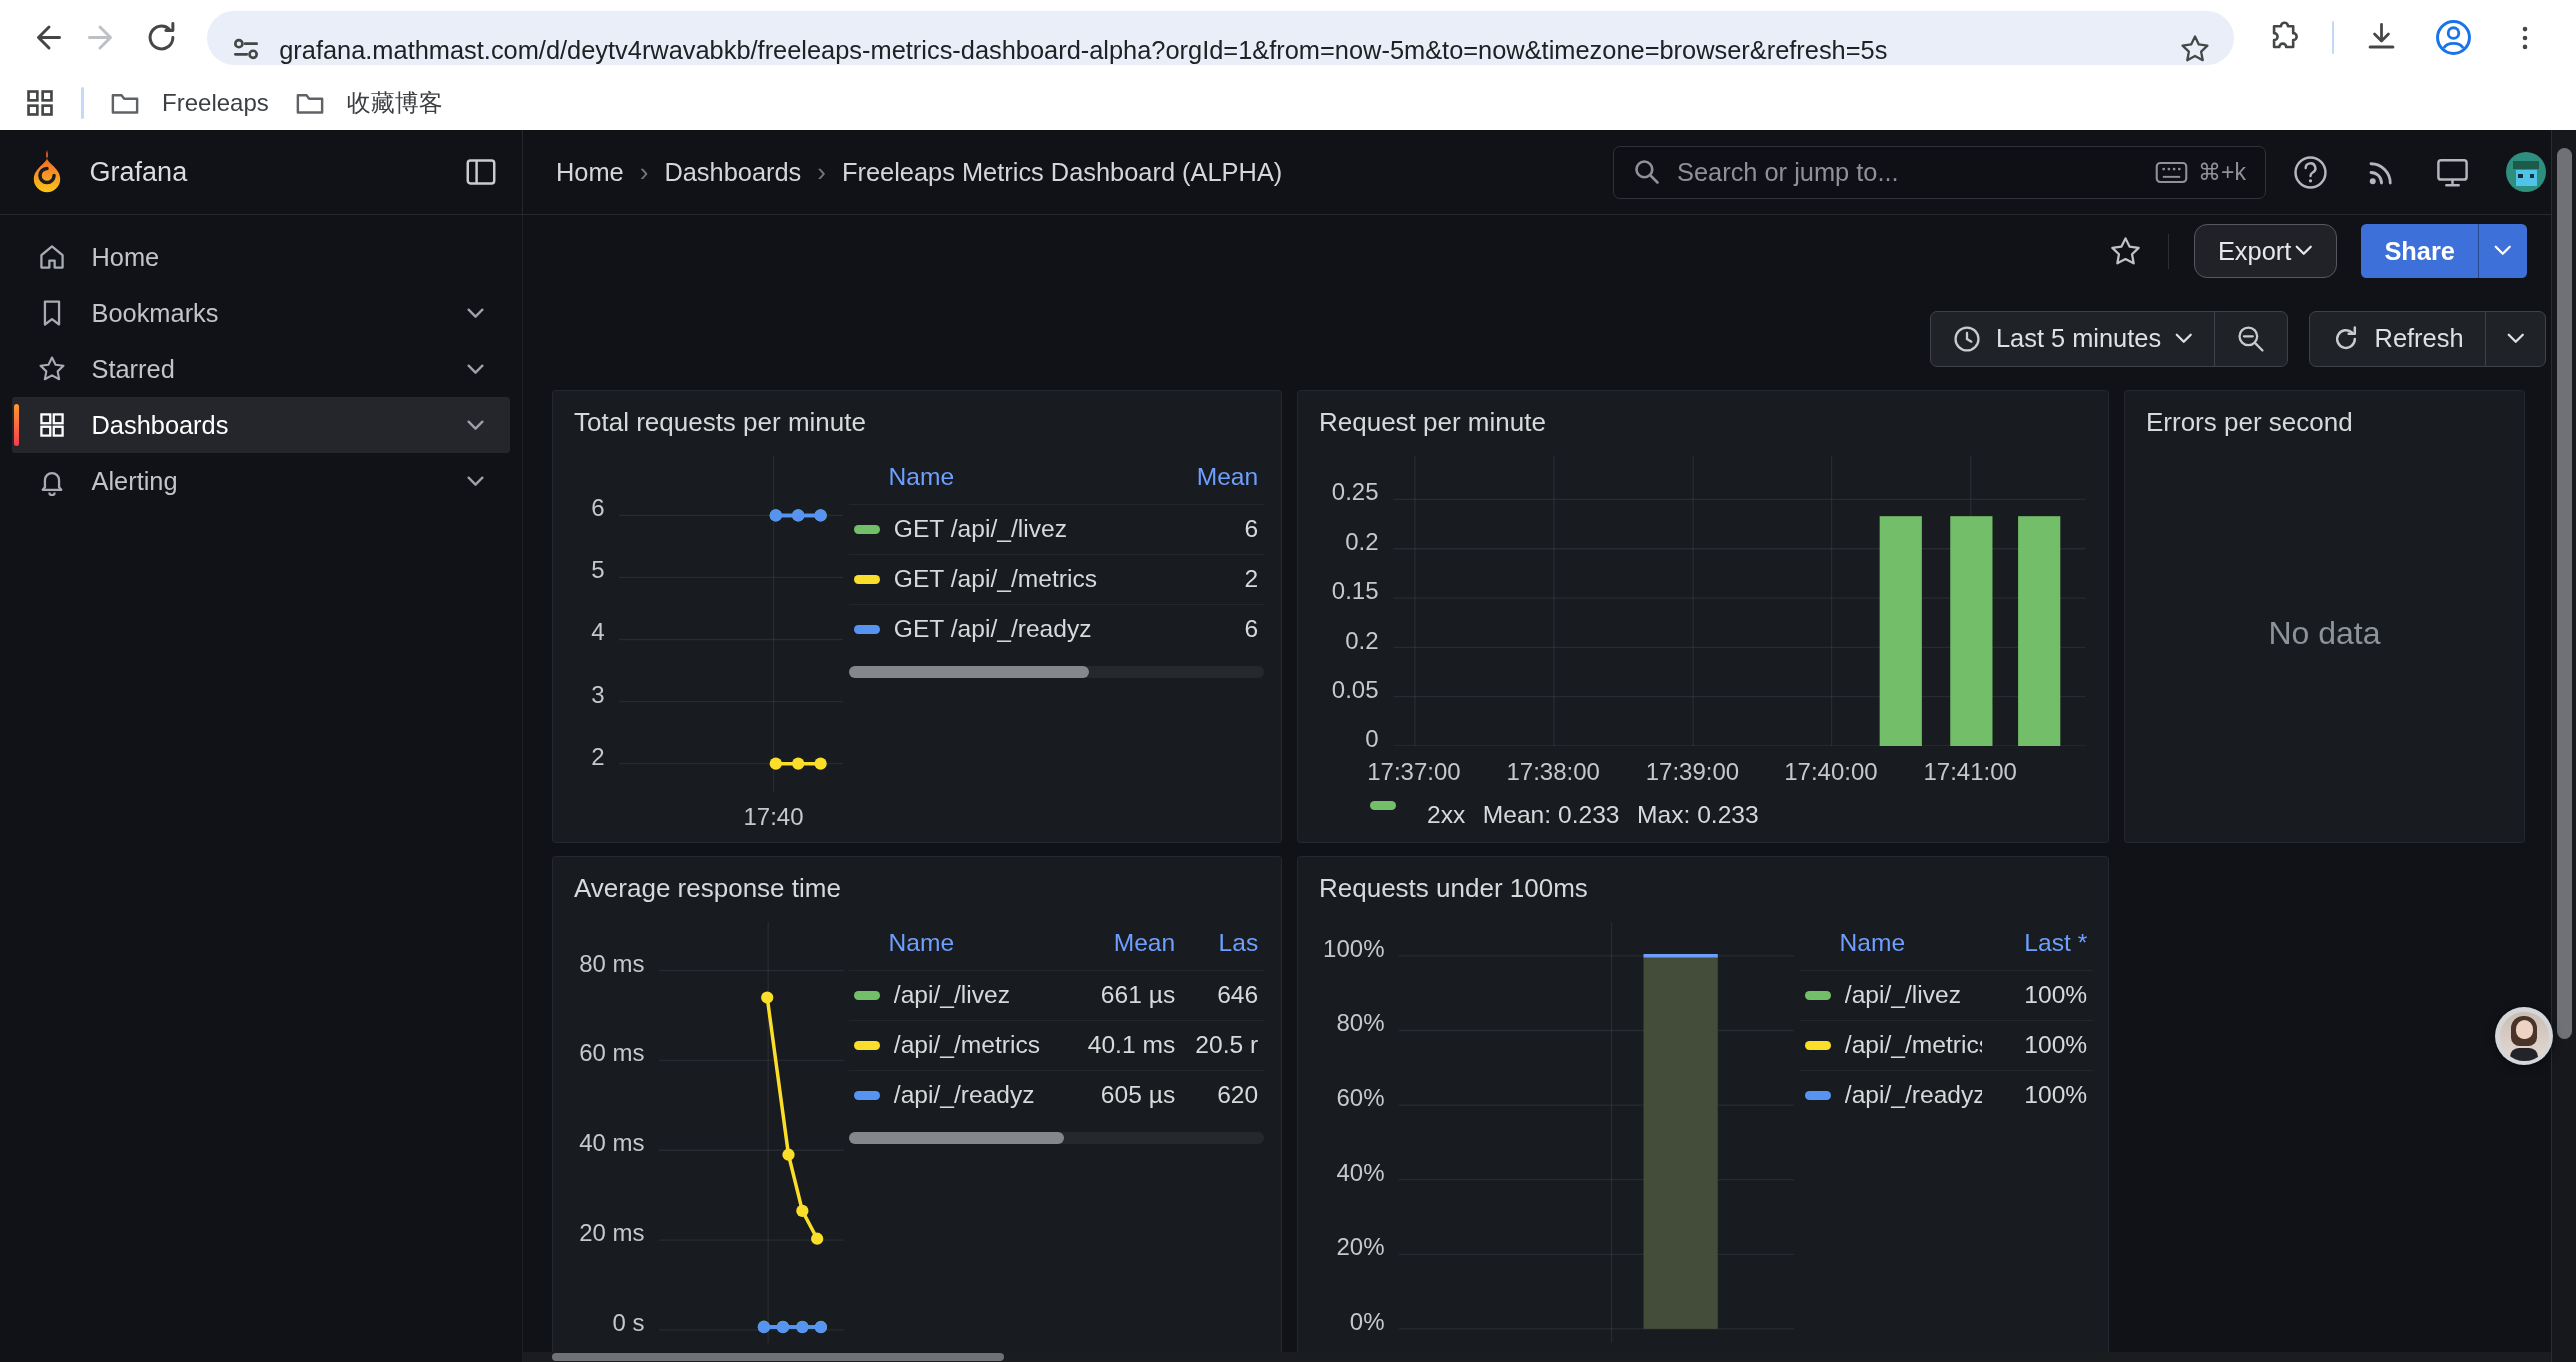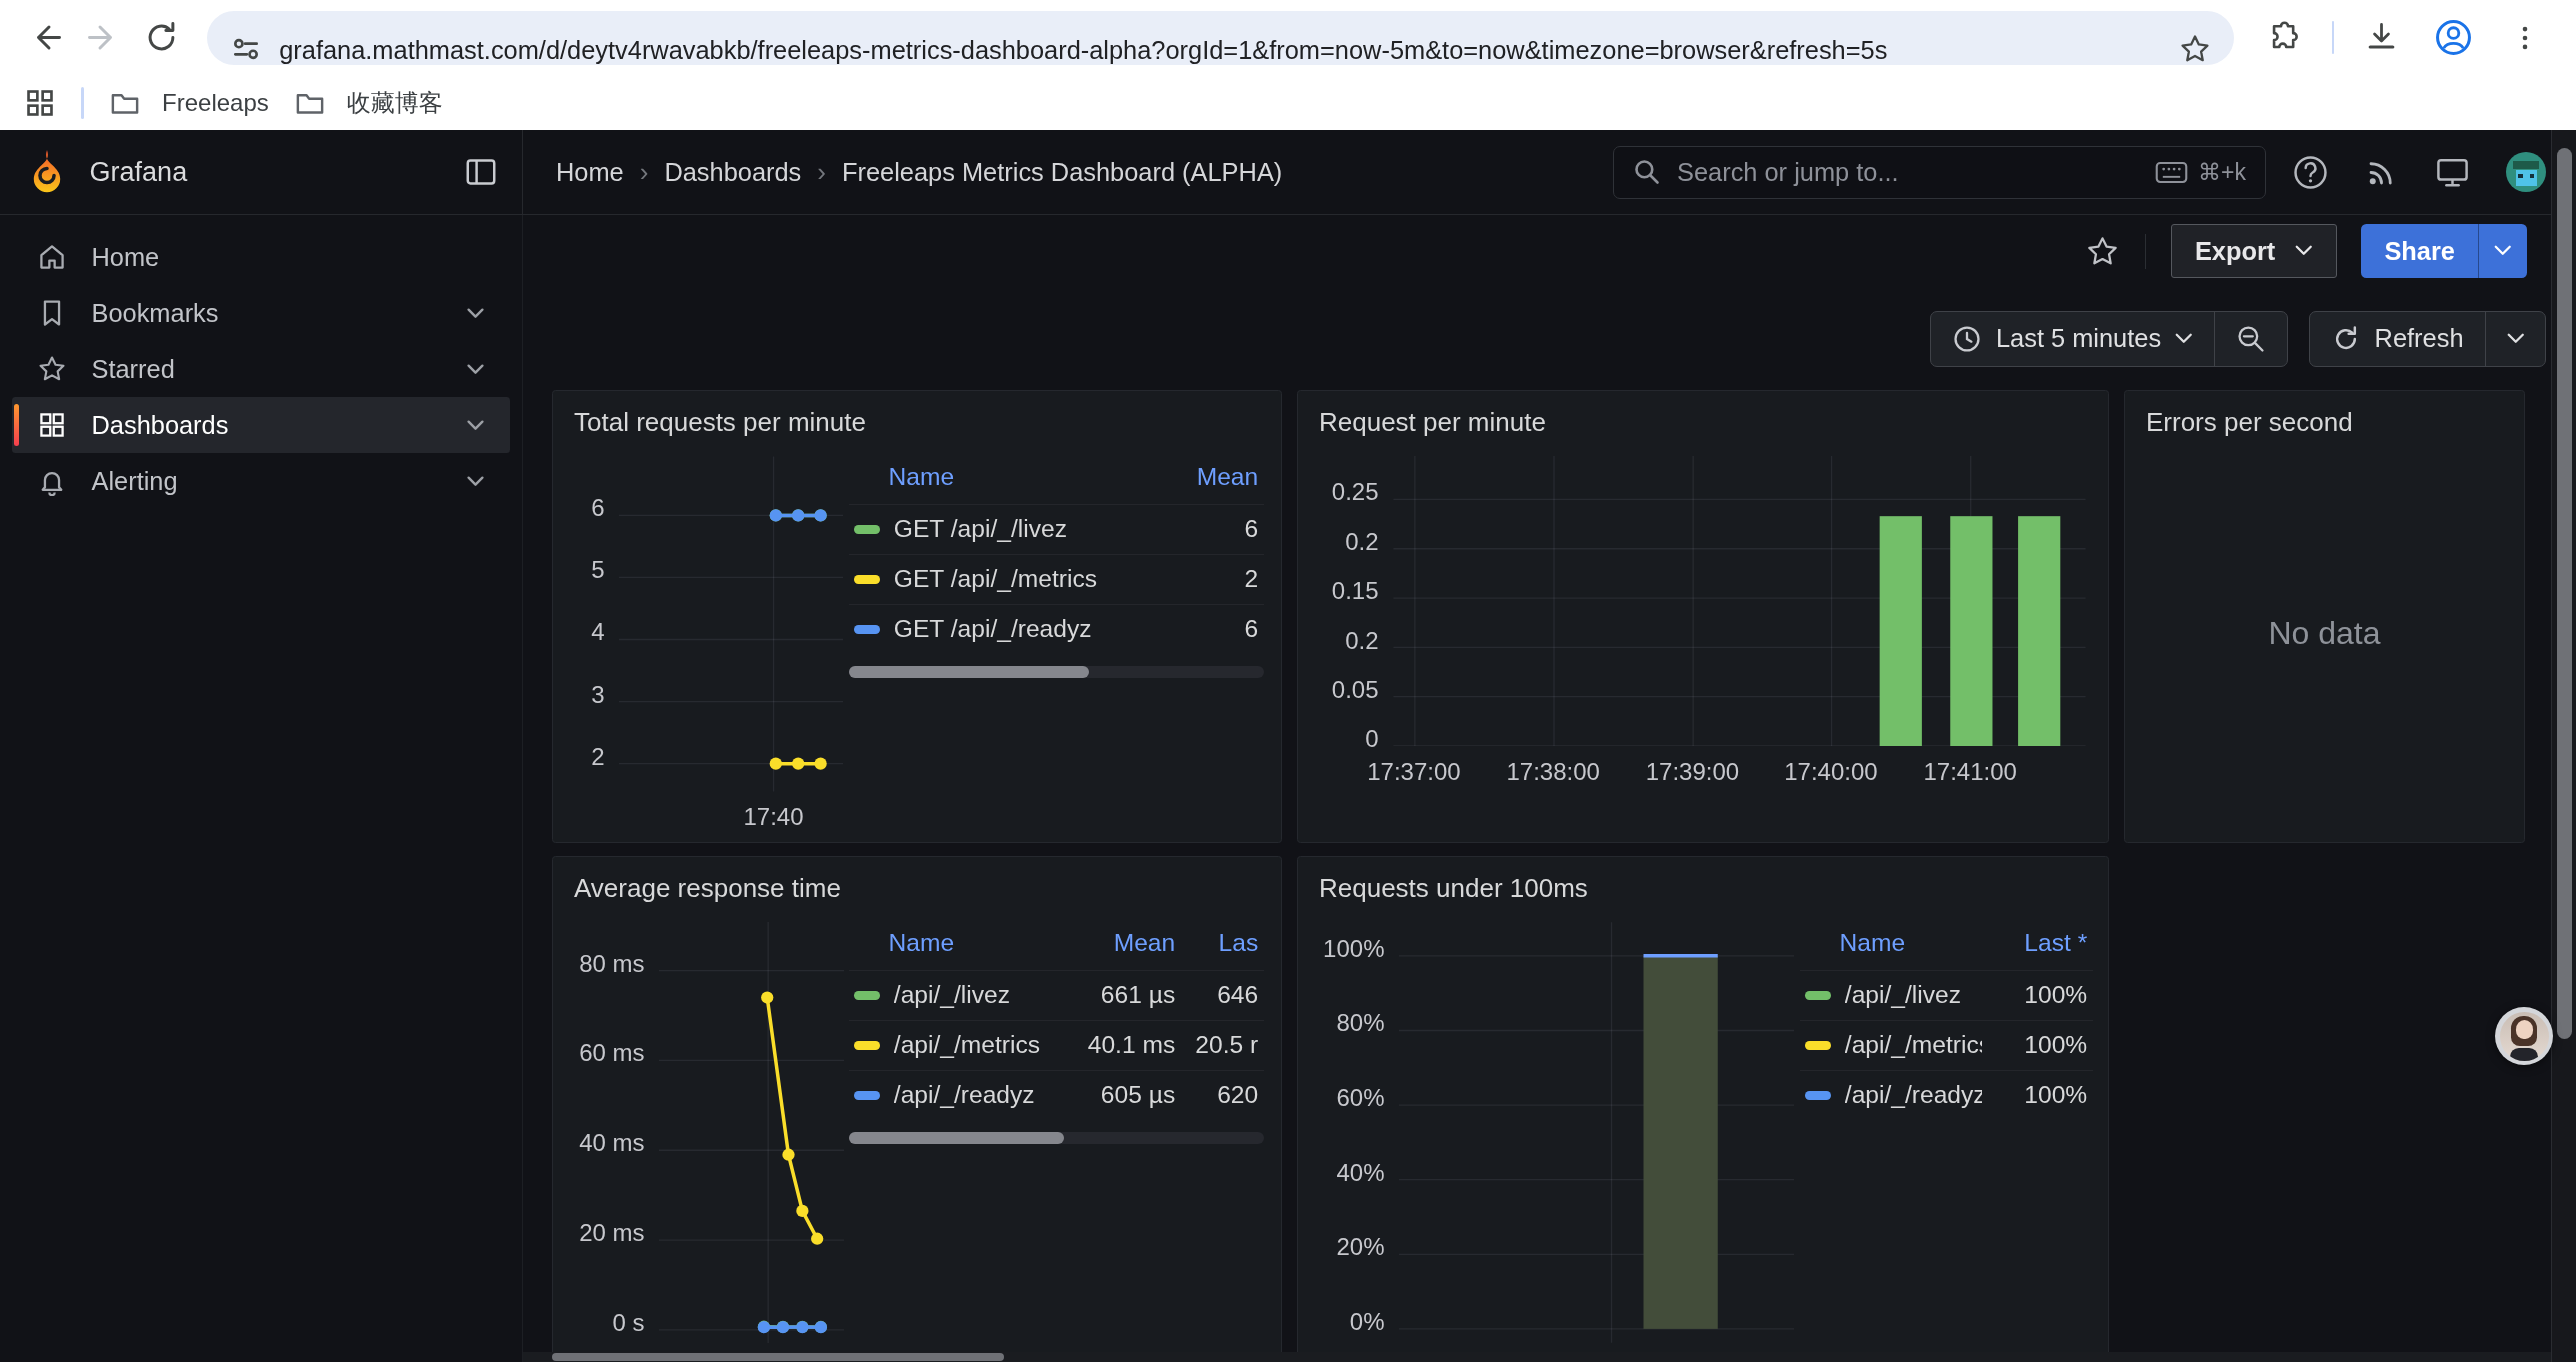--- a/index.html
+++ b/index.html
@@ -38,21 +38,21 @@
   .side-item .chev { margin-left:auto; color:#9DA0A6; }
   .side-item.active { background:#24262C; color:#FFFFFF; }
   .side-item.active::before { content:''; position:absolute; left:1.8px; top:7px; bottom:7px; width:5.3px; border-radius:2.6px; background:linear-gradient(180deg,#FF9830,#F53E4E); }
   .side-ic { width:30px; display:flex; justify-content:center; color:#A8ABB1; }
   .side-item.active .side-ic { color:#FFFFFF; }
 
   .content { position:relative; flex:1; }
   .subheader { height:72px; display:flex; align-items:center; justify-content:flex-end; gap:24.6px; padding-right:49px; }
   .sh-star { color:#C0C2C7; }
   .sh-div { width:1.8px; height:35px; background:#2B2E33; }
-  .btn-export { height:54px; display:flex; align-items:center; gap:20px; padding:0 23px; background:#202227; border:0.9px solid #55585E; border-radius:3px; color:#E8E8EA; font-size:25.4px;font-weight:bold; }
+  .btn-export { height:54px; display:flex; align-items:center; gap:4px; padding:0 23px; background:#202227; border:0.9px solid #55585E; border-radius:13px; color:#E8E8EA; font-size:25.4px; }
   .share { display:flex; height:54px; border-radius:5.3px; overflow:hidden; }
   .share-main { background:#3D71D9; color:#fff; padding:0 23px; font-size:25.4px; font-weight:600; display:flex; align-items:center; }
   .share-chev { width:49px; background:#3D71D9; border-left:0.9px solid rgba(0,0,0,.35); display:flex; align-items:center; justify-content:center; color:#fff; }
 
   .timebar { height:103px; display:flex; align-items:center; justify-content:flex-end; gap:21px; padding-right:30px; }
   .tb-group { display:flex; align-items:stretch; height:56px; background:#1F2227; border:0.9px solid #3F4248; border-radius:7px; color:#DFE0E2; font-size:25.4px; }
   .tb-sec { display:flex; align-items:center; gap:14px; padding:0 21px; }
   .tb-sec + .tb-sec { border-left:0.9px solid #3F4248; }
   .tb-ic { color:#C9CBD0; display:flex; }
 
@@ -469,21 +469,21 @@
                 </div>
                 <div class="lg-scroll">
                     <div class="lg-thumb" style="width:58%"></div>
                   </div>
               </div>
             </div>
           </div>
 
           <div class="panel">
             <div class="panel-title">Request per minute</div>
-            <div class="panel-body" style="flex-direction:row">
+            <div class="panel-body" style="flex-direction:column">
               <div class="chart c2">
                 <div class="ylabels">
                     <div class="yt" style="top: 43px;">0.25</div>
                     <div class="yt" style="top: 93px;">0.2</div>
                     <div class="yt" style="top: 142px;">0.15</div>
                     <div class="yt" style="top: 192px;">0.2</div>
                     <div class="yt" style="top: 241px;">0.05</div>
                     <div class="yt" style="top: 290px;">0</div>
                   </div>
                 <div class="plot">

